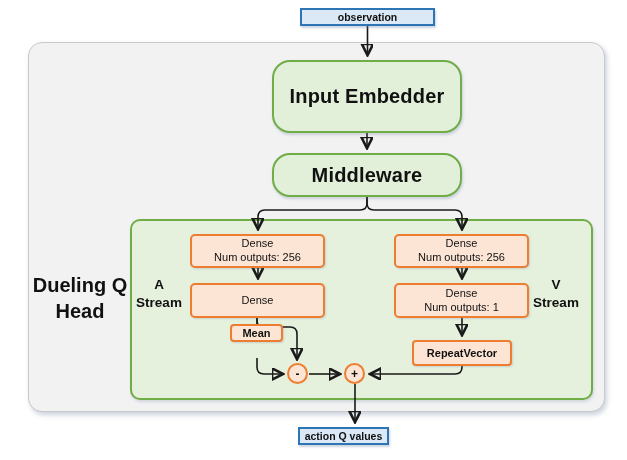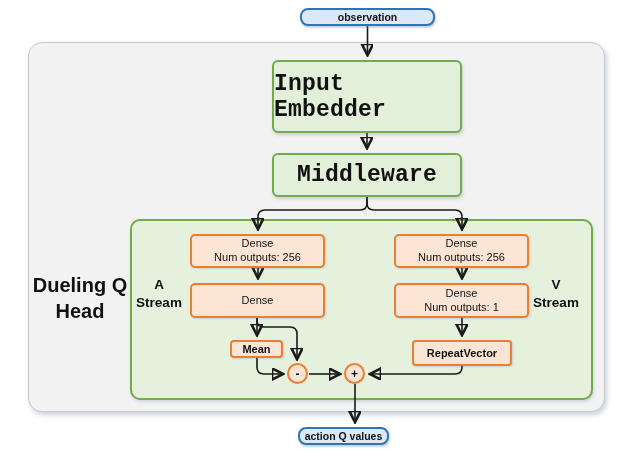--- a/index.html
+++ b/index.html
@@ -28,33 +28,32 @@
     left:130px;top:219px;width:463px;height:181px;
     background:var(--panel-green);
     border:2px solid var(--green-border);
     border-radius:10px;
     box-shadow:1px 2px 3px rgba(110,130,160,0.25);
   }
 
   .io-box{
     background:var(--blue-fill);
     border:2px solid var(--blue-border);
-    border-radius:8px;
+    border-radius:0;
     display:flex;align-items:center;justify-content:center;
     font-size:10.5px;font-weight:bold;
     box-shadow:1px 2px 2px rgba(110,130,160,0.35);
   }
   .big-green{
     background:var(--green-fill);
     border:2px solid var(--green-border);
-    border-radius:6px;
+    border-radius:18px;
     display:flex;align-items:center;justify-content:center;
-    font-size:23px;font-weight:bold;letter-spacing:0.2px;
+    font-size:20px;font-weight:bold;letter-spacing:0.2px;
     box-shadow:1px 2px 3px rgba(110,130,160,0.3);
-    font-family:Liberation Mono, monospace;
   }
   .dense-box{
     background:var(--orange-fill);
     border:2px solid var(--orange-border);
     border-radius:5px;
     display:flex;flex-direction:column;align-items:center;justify-content:center;
     line-height:1.25;
     box-shadow:1px 1px 2px rgba(110,130,160,0.25);
   }
   .dense-title{font-size:11px;font-weight:normal;}
@@ -153,21 +152,21 @@
 
   <div class="abs dense-box" style="left:394px;top:234px;width:135px;height:34px;">
     <span class="dense-title">Dense</span>
     <span class="dense-detail">Num outputs: 256</span>
   </div>
   <div class="abs dense-box" style="left:394px;top:283px;width:135px;height:35px;">
     <span class="dense-title">Dense</span>
     <span class="dense-detail">Num outputs: 1</span>
   </div>
 
-  <div class="abs small-orange" style="left:230px;top:340px;width:53px;height:18px;">
+  <div class="abs small-orange" style="left:230px;top:324px;width:53px;height:18px;">
     <span>Mean</span>
   </div>
   <div class="abs small-orange" style="left:412px;top:340px;width:100px;height:26px;">
     <span>RepeatVector</span>
   </div>
 
   <div class="abs op-circle" style="left:287px;top:363px;">-</div>
   <div class="abs op-circle" style="left:344px;top:363px;">+</div>
 
   <div class="abs io-box" style="left:298px;top:427px;width:91px;height:18px;">

